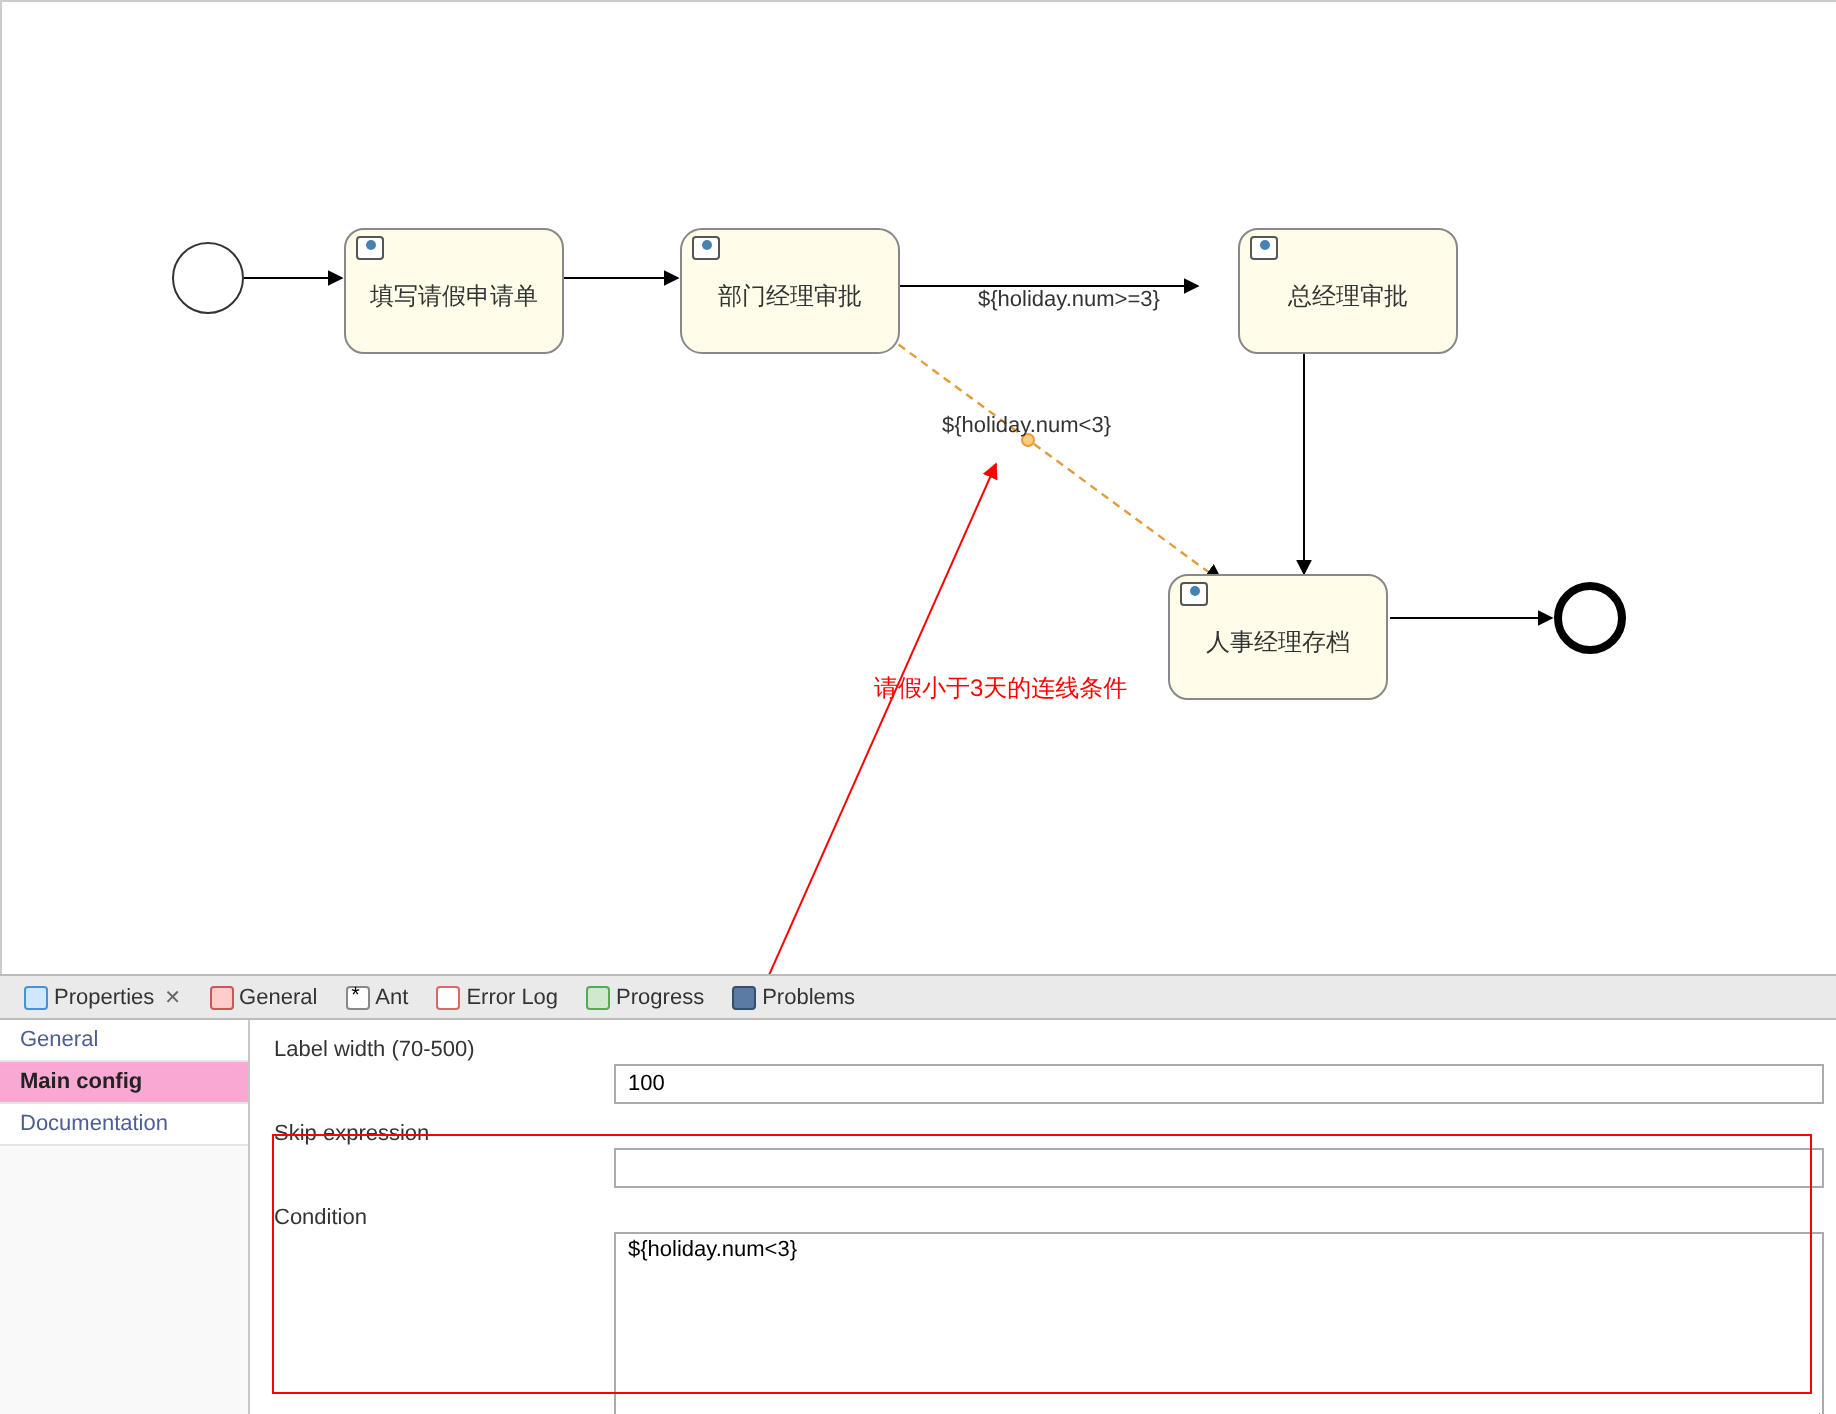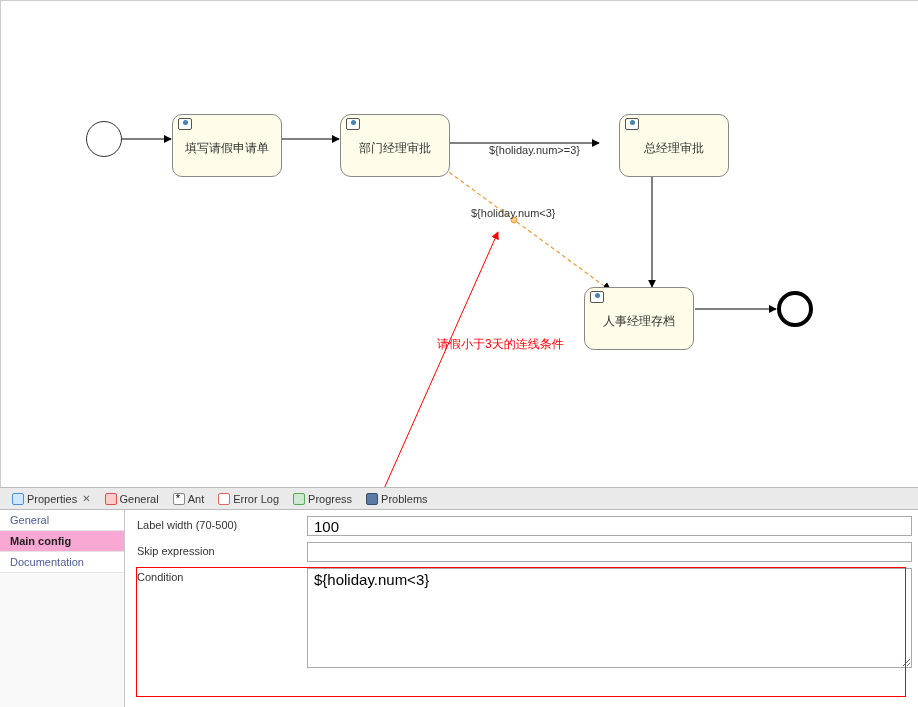--- a/index.html
+++ b/index.html
@@ -157,23 +157,24 @@
   .prop-row .plabel {
     width: 170px;
     color: #333;
     padding-top: 3px;
   }
   .prop-row .pinput {
     flex: 1;
     border: 1px solid #aaa;
     height: 20px;
     padding: 2px 6px;
-    font-size: 15px;
+    font-size: 11px;
     font-family: inherit;
     background: #fff;
+    margin-top: 16px;
   }
   .prop-row.tall .pinput {
     height: 100px;
     vertical-align: top;
   }
   .highlight-box {
     position: absolute;
     border: 1px solid #f00;
     pointer-events: none;
   }

